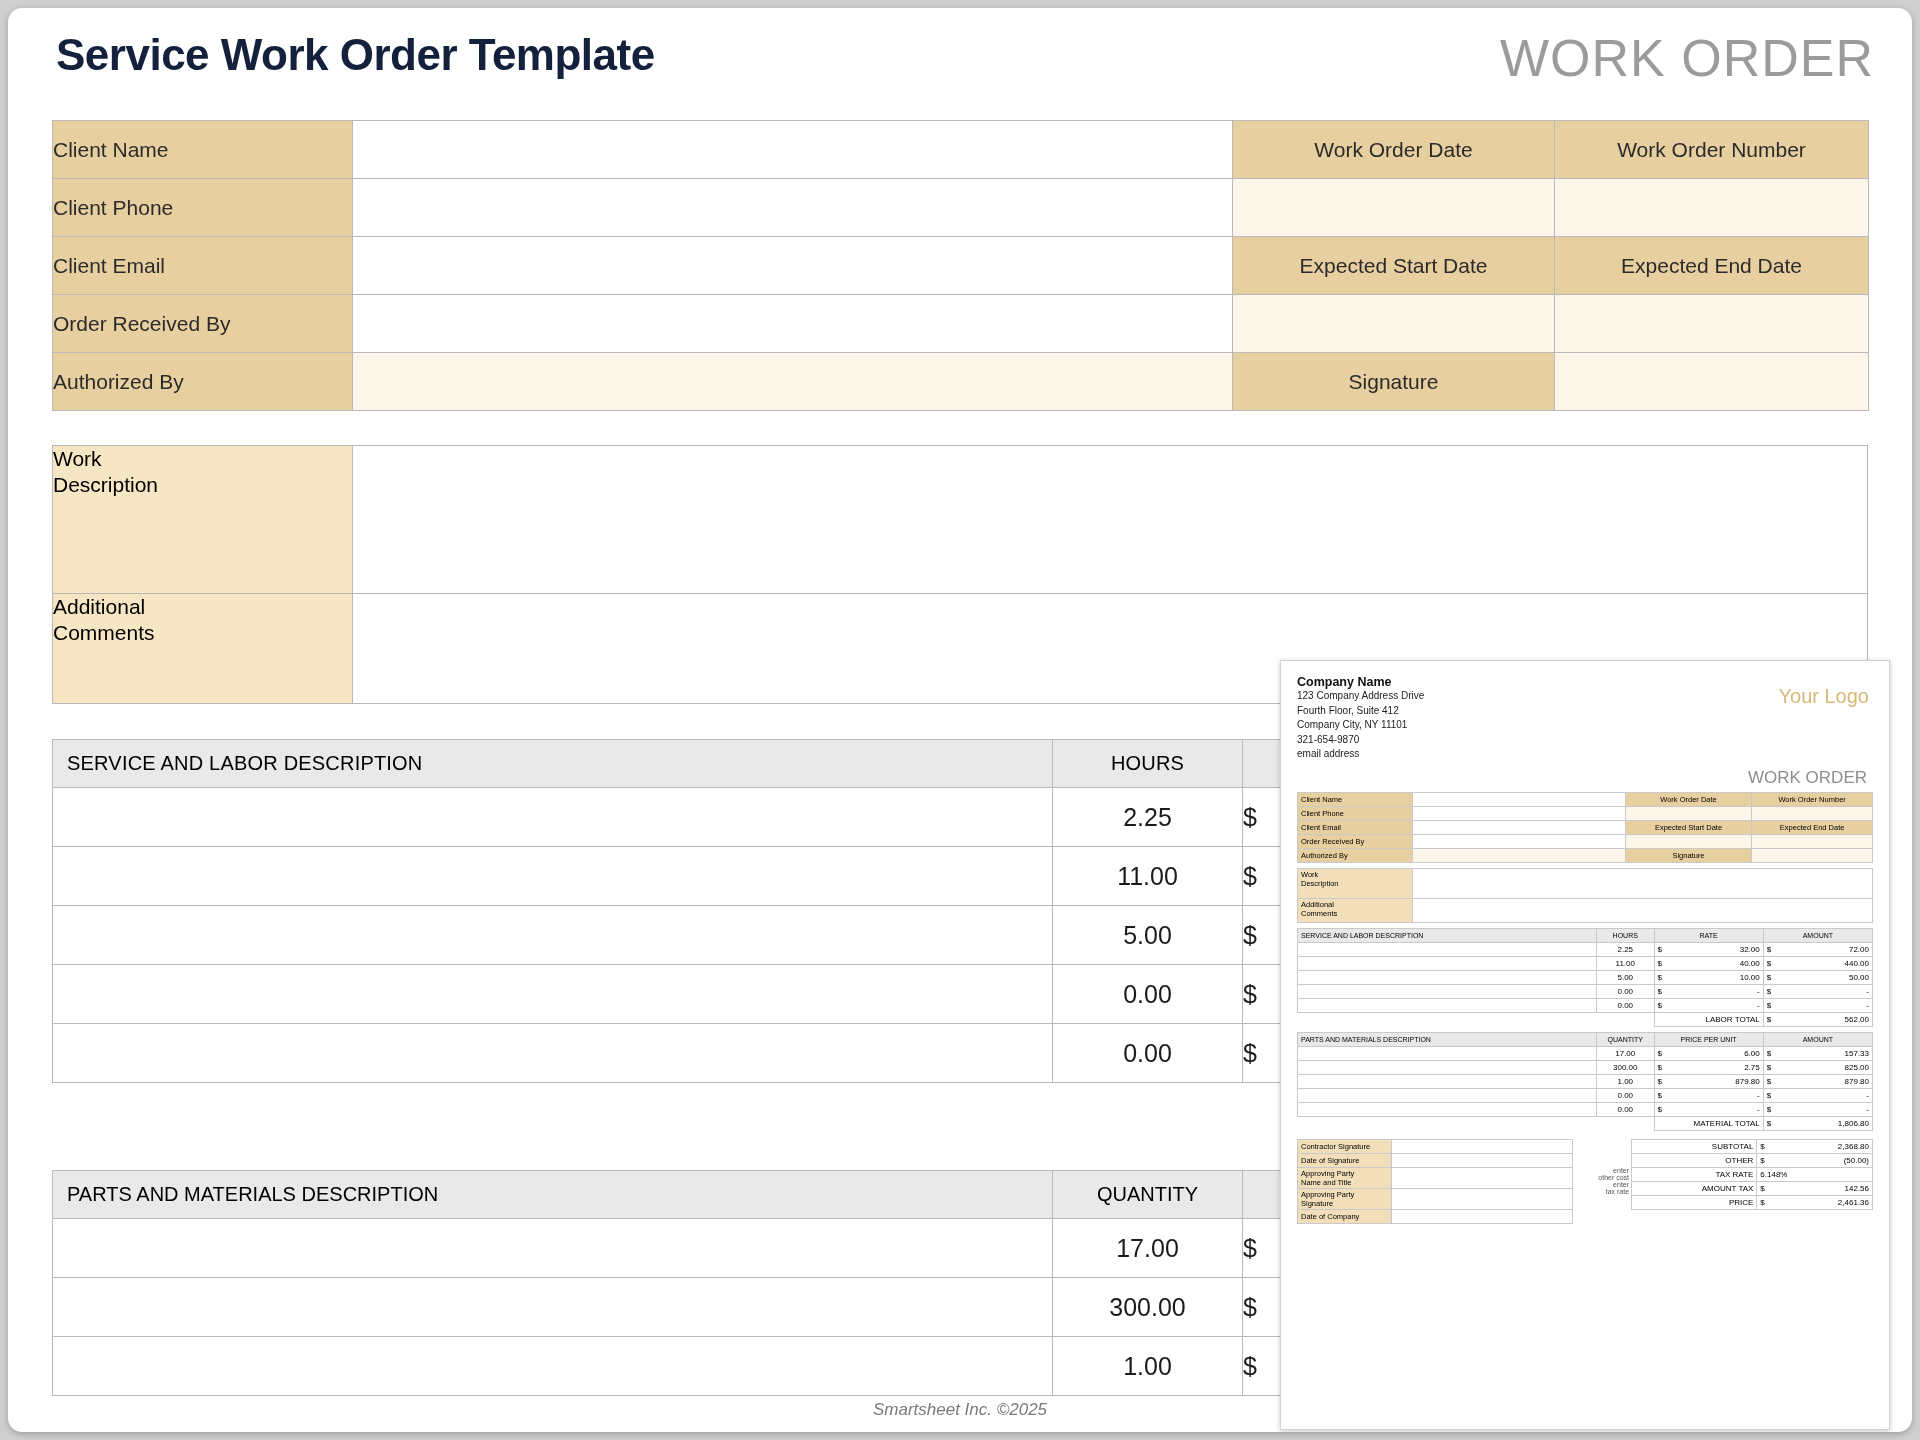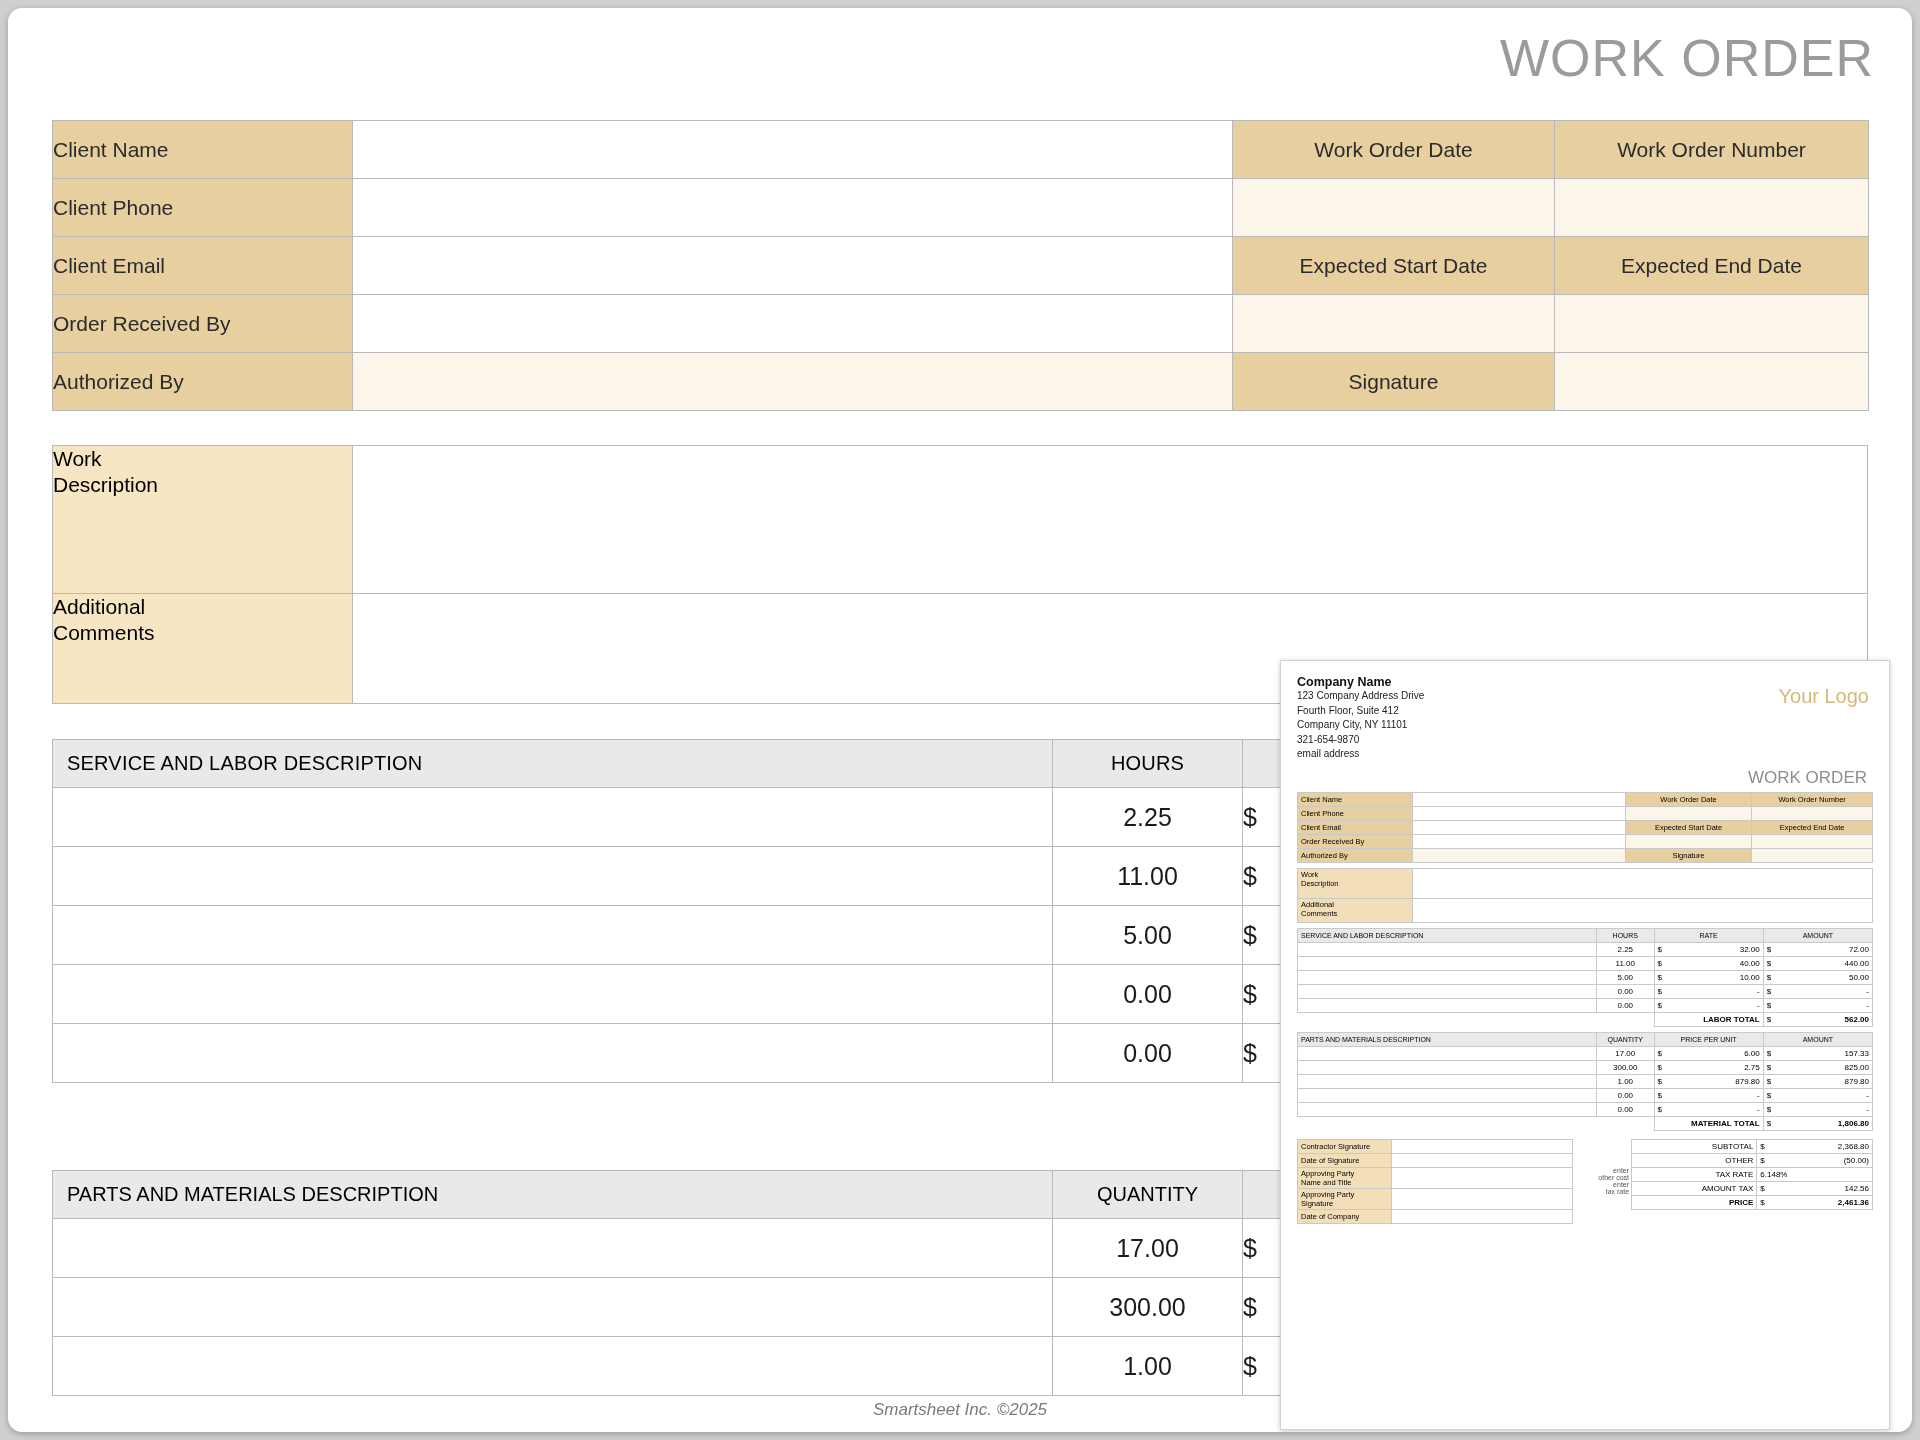--- a/index.html
+++ b/index.html
@@ -90,29 +90,30 @@
     text-align:right; font-size:17px; color:#8e8e8e; margin-top:6px; padding-right:6px;
   }
   .t-tbl { border-collapse:collapse; table-layout:fixed; width:100%; font-size:8px; }
   .t-tbl td, .t-tbl th { border:1px solid #c9c9c9; padding:1px 3px; height:14px; }
   .t-lbl { background:#e8cfa0; font-size:7.5px; }
   .t-lbl2 { background:#f2dfba; font-size:7.5px; }
   .t-hd { background:#e9e9e9; font-size:7px; text-align:center; font-weight:400; }
   .t-hdl { background:#e9e9e9; font-size:7px; text-align:left; font-weight:400; }
   .t-r { text-align:right; }
   .t-c { text-align:center; }
-  .t-b { font-weight:bold;text-align:right; }
+  .t-b { font-weight:normal;text-align:right; }
   .t-cream { background:#fbf5ea; }
 </style>
 </head>
 <body>
 
 <div class="page">
 
   <div class="hdr">
+    <div class="title">Service Work Order Template</div>
     <div class="wo-big">WORK ORDER</div>
   </div>
 
   <table class="tbl info">
     <colgroup>
       <col style="width:300px">
         <col style="width:880px">
         <col style="width:322px">
         <col style="width:314px">
     </colgroup>

